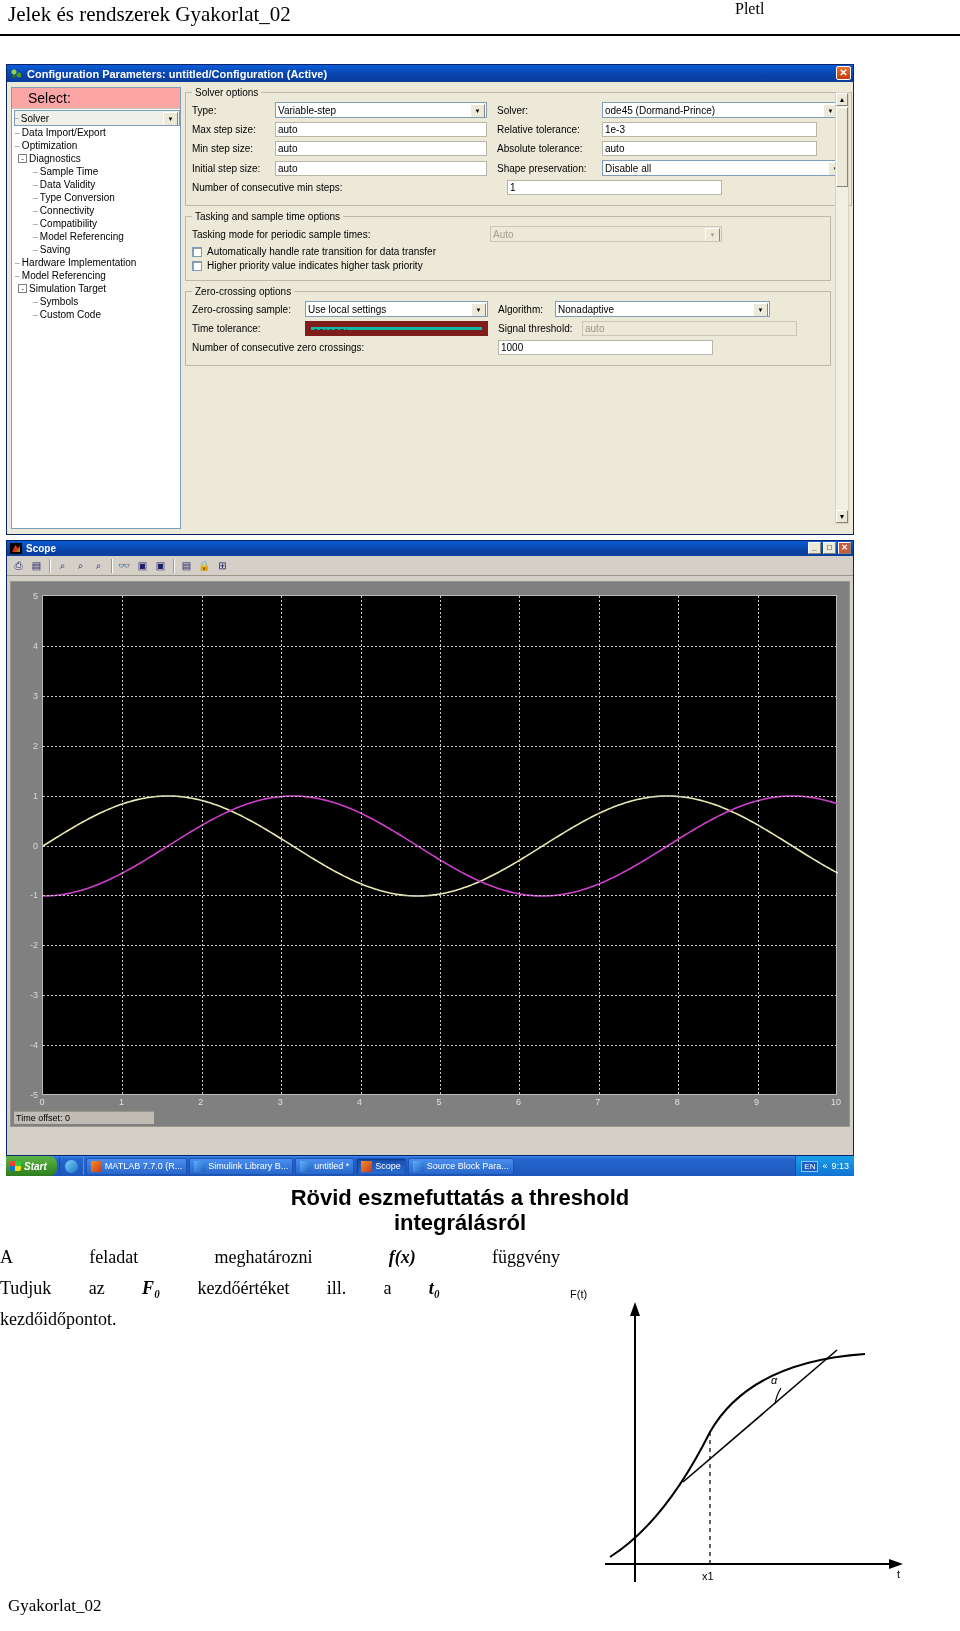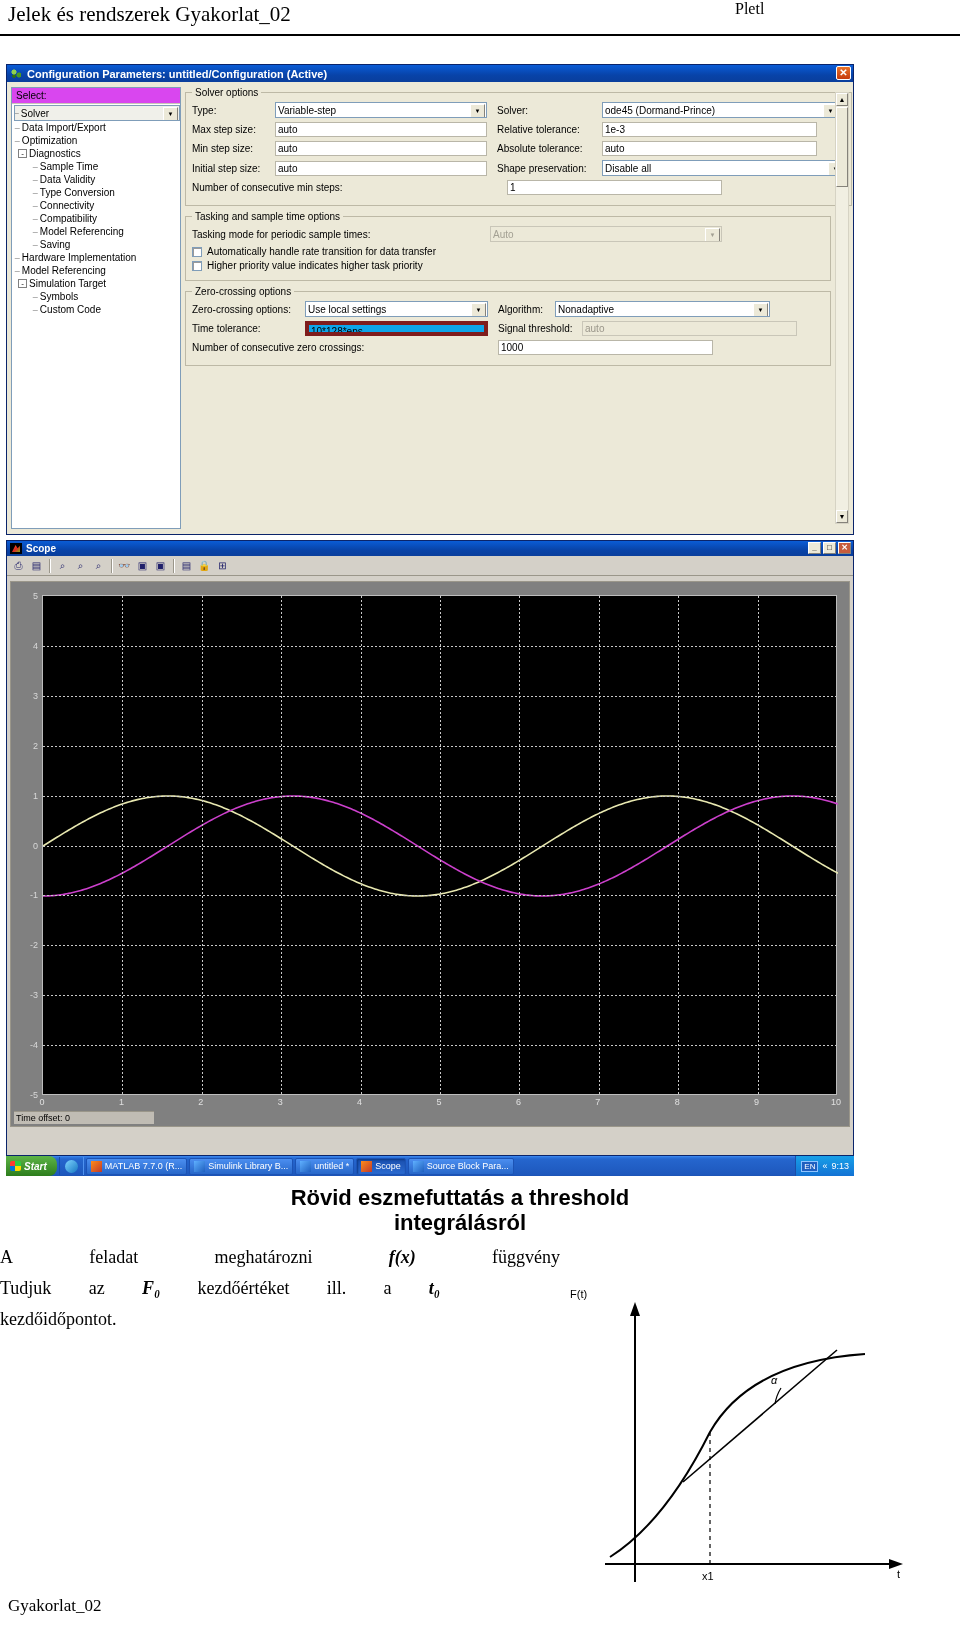--- a/index.html
+++ b/index.html
@@ -54,22 +54,22 @@
     border:1px solid #fff; border-radius:2px; color:#fff; font-size:10px;
     line-height:12px; text-align:center; font-family:"Liberation Sans",sans-serif;
   }
   .cfg-body{ position:absolute; left:0; top:17px; width:846px; height:452px; display:flex; }
 
   .cfg-left{
     width:170px; margin:5px 2px 5px 4px; background:#fff;
     border:1px solid #7f9db9; font-size:10px; overflow:hidden;
   }
   .sel-head{
-    background:#d946ef; border-bottom:1px solid #c8c6b8; padding:2px 4px;
-    font-size:10px; color:#000;
+    background:#fca5a5; border-bottom:1px solid #c8c6b8; padding:2px 16px;
+    font-size:14px; color:#000;
   }
   .tree{ padding:1px 0 0 2px; }
   .tnode{ display:flex; align-items:center; height:13px; font-size:10px; color:#000; white-space:nowrap;}
   .tnode .dash{ color:#808080; font-size:10px; margin-right:1px; letter-spacing:-1px;}
   .tnode.sel{ background:#f0f0ea; }
   .tnode .exp{
     display:inline-block;width:9px;height:9px;border:1px solid #808080;background:#fff;
     font-size:8px;line-height:7px;text-align:center;margin-right:2px;color:#000;
   }
   .ind0{ padding-left:4px; } .ind1{ padding-left:22px; }
@@ -92,21 +92,21 @@
 
   fieldset.grp{
     border:1px solid #bdb9a6; margin:0 0 5px 0; padding:4px 6px 6px 6px;
     background:#ece9d8;
   }
   fieldset.grp > legend{ font-size:10px; color:#000; padding:0 3px; }
 
   .row{ display:flex; align-items:center; margin-bottom:4px; font-size:10px; }
   .lbl{ font-size:10px; color:#000; white-space:nowrap; }
   .fld{
-    background:#0ea5e9; border:4px solid #7f1d1d; height:15px; font-size:10px;
+    background:#14b8a6; border:6px solid #7f1d1d; height:15px; font-size:10px;
     padding:0 2px; line-height:14px; color:#000; overflow:hidden; white-space:nowrap;
   }
   .fld.flat{ border:1px solid #b9b6a8; background:#fff; }
   .fld.disabled{ background:#ece9d8; color:#9a968a; border:1px solid #c9c6b8;}
   .sel{
     background:#fff; border:1px solid #7f9db9; height:16px; font-size:10px;
     padding:0 16px 0 2px; line-height:15px; color:#000; position:relative; white-space:nowrap; overflow:hidden;
   }
   .sel::after{
     content:"▼"; position:absolute; right:1px; top:1px; width:13px; height:13px;
@@ -382,21 +382,21 @@
             </div>
             <div class="chk">
               <span class="chkbox"></span>
               <span>Higher priority value indicates higher task priority</span>
             </div>
           </fieldset>
 
           <fieldset class="grp">
             <legend>Zero-crossing options</legend>
             <div class="row">
-              <span class="lbl" style="width:113px">Zero-crossing options:</span>
+              <span class="lbl" style="width:113px">Zero-crossing sample:</span>
               <span class="sel" style="width:183px">Use local settings</span>
               <span class="lbl" style="margin-left:10px;width:57px">Algorithm:</span>
               <span class="sel" style="width:215px">Nonadaptive</span>
             </div>
             <div class="row">
               <span class="lbl" style="width:113px">Time tolerance:</span>
               <span class="fld" style="width:183px">10*128*eps</span>
               <span class="lbl" style="margin-left:10px;width:84px">Signal threshold:</span>
               <span class="fld disabled" style="width:215px">auto</span>
             </div>

